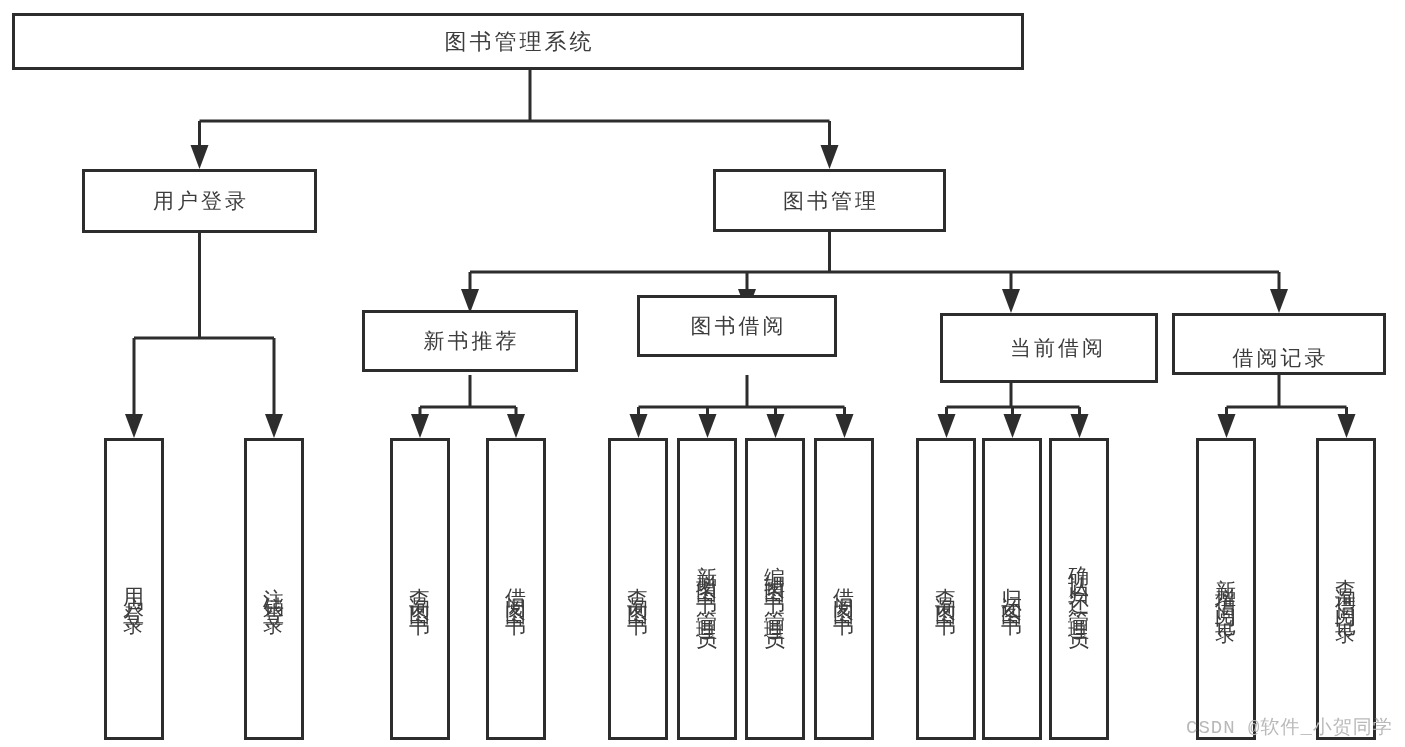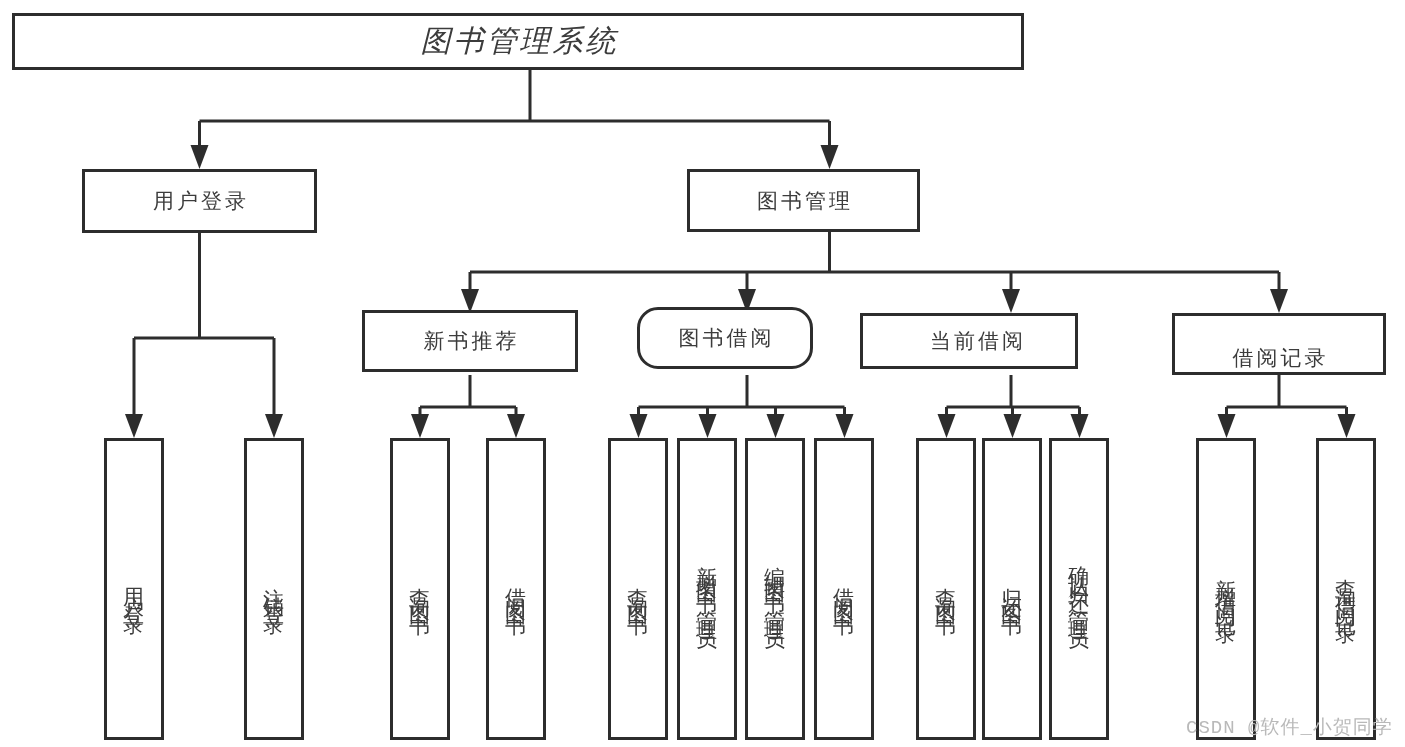--- a/index.html
+++ b/index.html
@@ -32,41 +32,40 @@
     justify-content: center;
     color: #3c3c3c;
   }
   .h-label {
     font-size: 21px;
     letter-spacing: 3px;
     text-indent: 3px;
     white-space: nowrap;
   }
   .title-label {
-    font-size: 30px;
+    font-size: 22px;
     letter-spacing: 3px;
     text-indent: 3px;
     white-space: nowrap;
-    font-style: italic;
   }
   .leaf .v-label {
     writing-mode: vertical-rl;
     text-orientation: mixed;
     font-size: 21px;
     letter-spacing: 9px;
     line-height: 1.0;
     white-space: nowrap;
   }
   
   .n-root    { left: 12px;   top: 13px;  width: 1012px; height: 57px; }
   .n-login   { left: 82px;   top: 169px; width: 235px;  height: 64px; }
-  .n-mgmt    { left: 687px;  top: 169px; width: 233px;  height: 63px; }
+  .n-mgmt    { left: 713px;  top: 169px; width: 233px;  height: 63px; }
   .n-rec     { left: 362px;  top: 310px; width: 216px;  height: 62px; }
-  .n-borrow  { left: 637px;  top: 307px; width: 176px;  height: 62px; border-radius: 21px; }
-  .n-current { left: 860px;  top: 313px; width: 218px;  height: 56px; padding-left: 15px; }
+  .n-borrow  { left: 637px;  top: 295px; width: 200px;  height: 62px; }
+  .n-current { left: 940px;  top: 313px; width: 218px;  height: 70px; padding-left: 15px; }
   .n-record  { left: 1172px; top: 313px; width: 214px;  height: 62px; align-items: flex-end; }
   .leaf      { top: 438px; width: 60px; height: 302px; }
   .lf1  { left: 104px; }
   .lf2  { left: 244px; }
   .lf3  { left: 390px; }
   .lf4  { left: 486px; }
   .lf5  { left: 608px; }
   .lf6  { left: 677px; }
   .lf7  { left: 745px; }
   .lf8  { left: 814px; }

